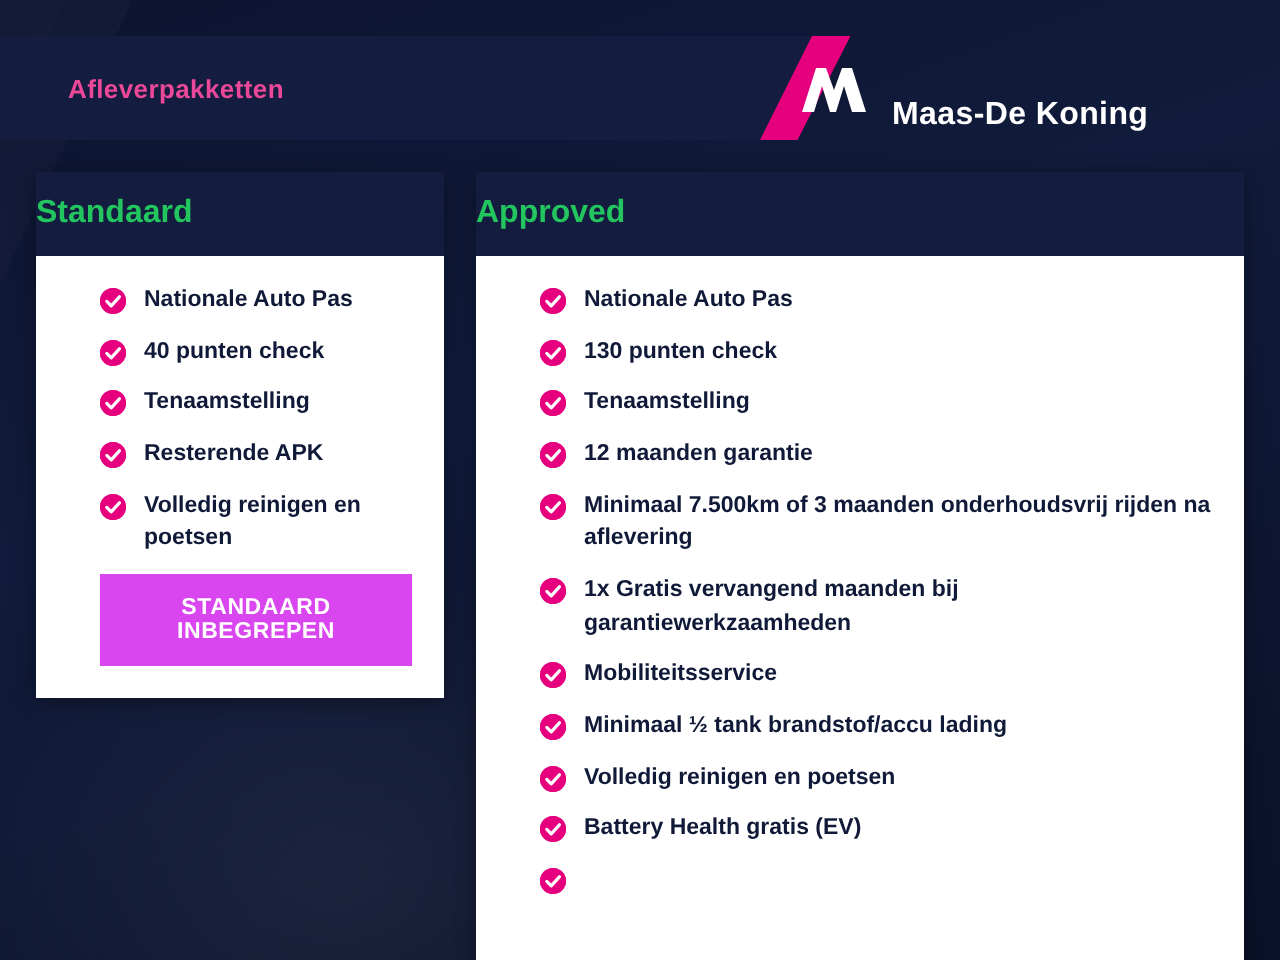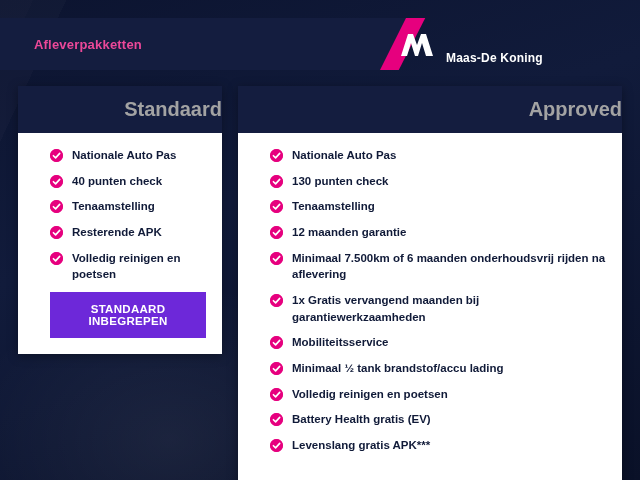--- a/index.html
+++ b/index.html
@@ -94,21 +94,21 @@
     align-items: center;
   }
   .brand-logo {
     width: 34px;
     height: 26px;
     margin-right: 12px;
     flex: none;
   }
   .brand-name {
     color: #ffffff;
-    font-size: 12px;
+    font-size: 16px;
     font-weight: bold;
     letter-spacing: 0.2px;
     white-space: nowrap;
     margin-top: 28px;
   }
 
   
   .cards {
     position: absolute;
     top: 86px;
@@ -120,23 +120,23 @@
   }
   .card {
     background: #ffffff;
     box-shadow: 0 2px 10px rgba(0,0,0,0.35);
   }
   .card-standard { width: 204px; }
   .card-approved { width: 384px; }
 
   .card-head {
     background: #141d3f;
-    color: #a3a3a3;
-    text-align: right;
-    font-size: 20px;
+    color: #22c55e;
+    text-align: left;
+    font-size: 16px;
     font-weight: bold;
     padding: 12px 0;
   }
   .card-body {
     padding: 14px 16px 16px 32px;
   }
   ul.feature-list {
     list-style: none;
     margin: 0;
     padding: 0;
@@ -159,21 +159,21 @@
   .check svg { display: block; }
   .feature-text {
     color: #101a38;
     font-size: 11.5px;
     font-weight: bold;
     line-height: 1.45;
   }
   .cta {
     display: block;
     margin-top: 8px;
-    background: #6d28d9;
+    background: #d946ef;
     color: #ffffff;
     text-align: center;
     font-size: 11.5px;
     font-weight: bold;
     letter-spacing: 0.3px;
     padding: 11px 6px;
     border: none;
     width: 100%;
     box-sizing: border-box;
     cursor: pointer;
@@ -316,21 +316,21 @@
             </span>
             <span class="feature-text">12 maanden garantie</span>
           </li>
           <li>
             <span class="check">
               <svg width="13" height="13" viewBox="0 0 13 13">
                   <circle cx="6.5" cy="6.5" r="6.5" fill="#e6007e"></circle>
                   <path d="M3.4 6.7 L5.6 8.9 L9.7 4.4" stroke="#ffffff" stroke-width="1.6" fill="none" stroke-linecap="round" stroke-linejoin="round"></path>
                 </svg>
             </span>
-            <span class="feature-text">Minimaal 7.500km of 6 maanden onderhoudsvrij rijden na aflevering</span>
+            <span class="feature-text">Minimaal 7.500km of 3 maanden onderhoudsvrij rijden na aflevering</span>
           </li>
           <li>
             <span class="check">
               <svg width="13" height="13" viewBox="0 0 13 13">
                   <circle cx="6.5" cy="6.5" r="6.5" fill="#e6007e"></circle>
                   <path d="M3.4 6.7 L5.6 8.9 L9.7 4.4" stroke="#ffffff" stroke-width="1.6" fill="none" stroke-linecap="round" stroke-linejoin="round"></path>
                 </svg>
             </span>
             <span class="feature-text">1x Gratis vervangend maanden bij garantiewerkzaamheden</span>
           </li>
@@ -370,21 +370,20 @@
             </span>
             <span class="feature-text">Battery Health gratis (EV)</span>
           </li>
           <li>
             <span class="check">
               <svg width="13" height="13" viewBox="0 0 13 13">
                   <circle cx="6.5" cy="6.5" r="6.5" fill="#e6007e"></circle>
                   <path d="M3.4 6.7 L5.6 8.9 L9.7 4.4" stroke="#ffffff" stroke-width="1.6" fill="none" stroke-linecap="round" stroke-linejoin="round"></path>
                 </svg>
             </span>
-            <span class="feature-text">Levenslang gratis APK***</span>
           </li>
         </ul>
       </div>
       <div class="price-row">
         <button class="price-btn">€ 595*</button>
         <button class="price-btn">€ 895**</button>
       </div>
 
     </div>
 

